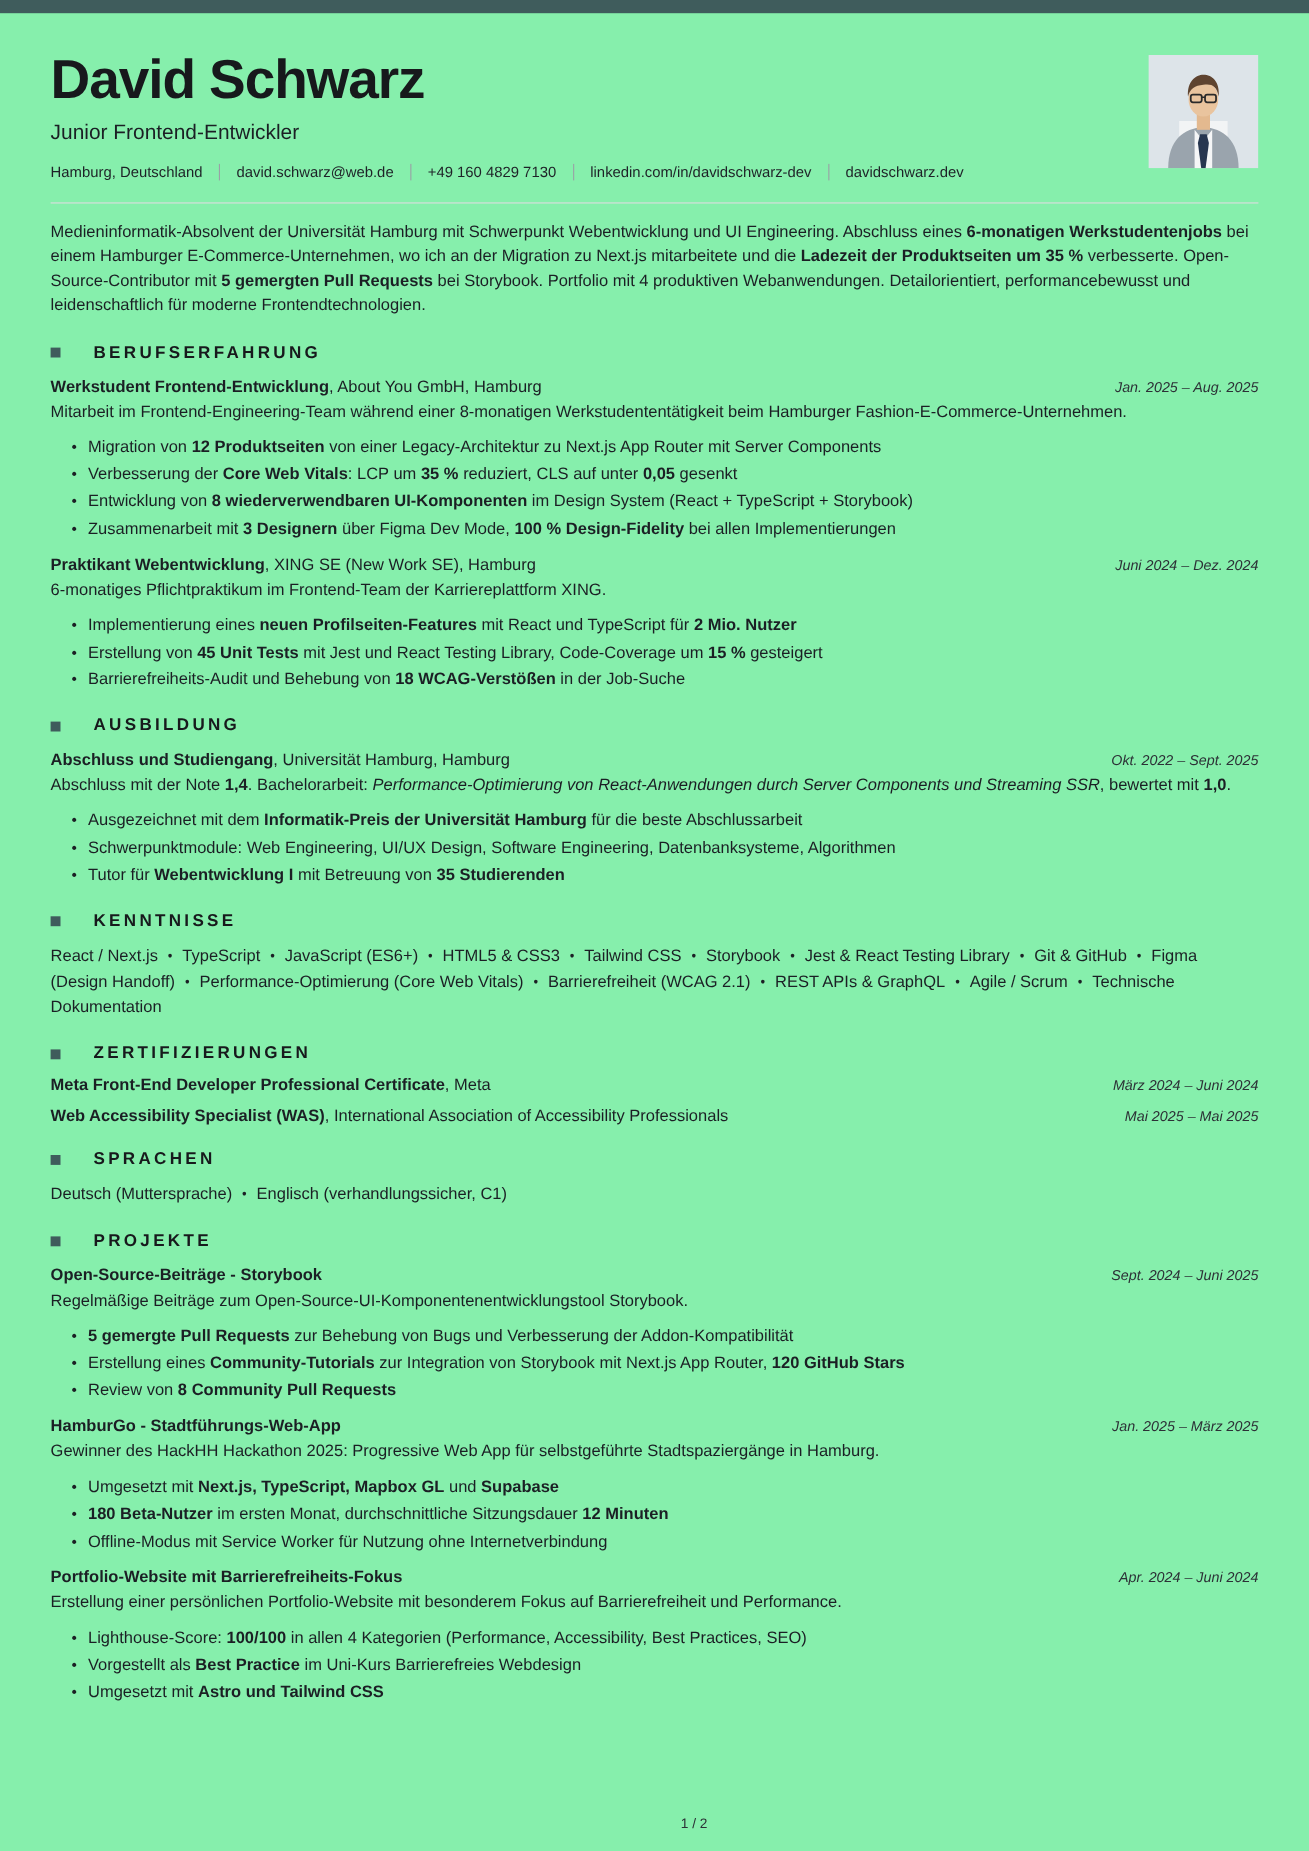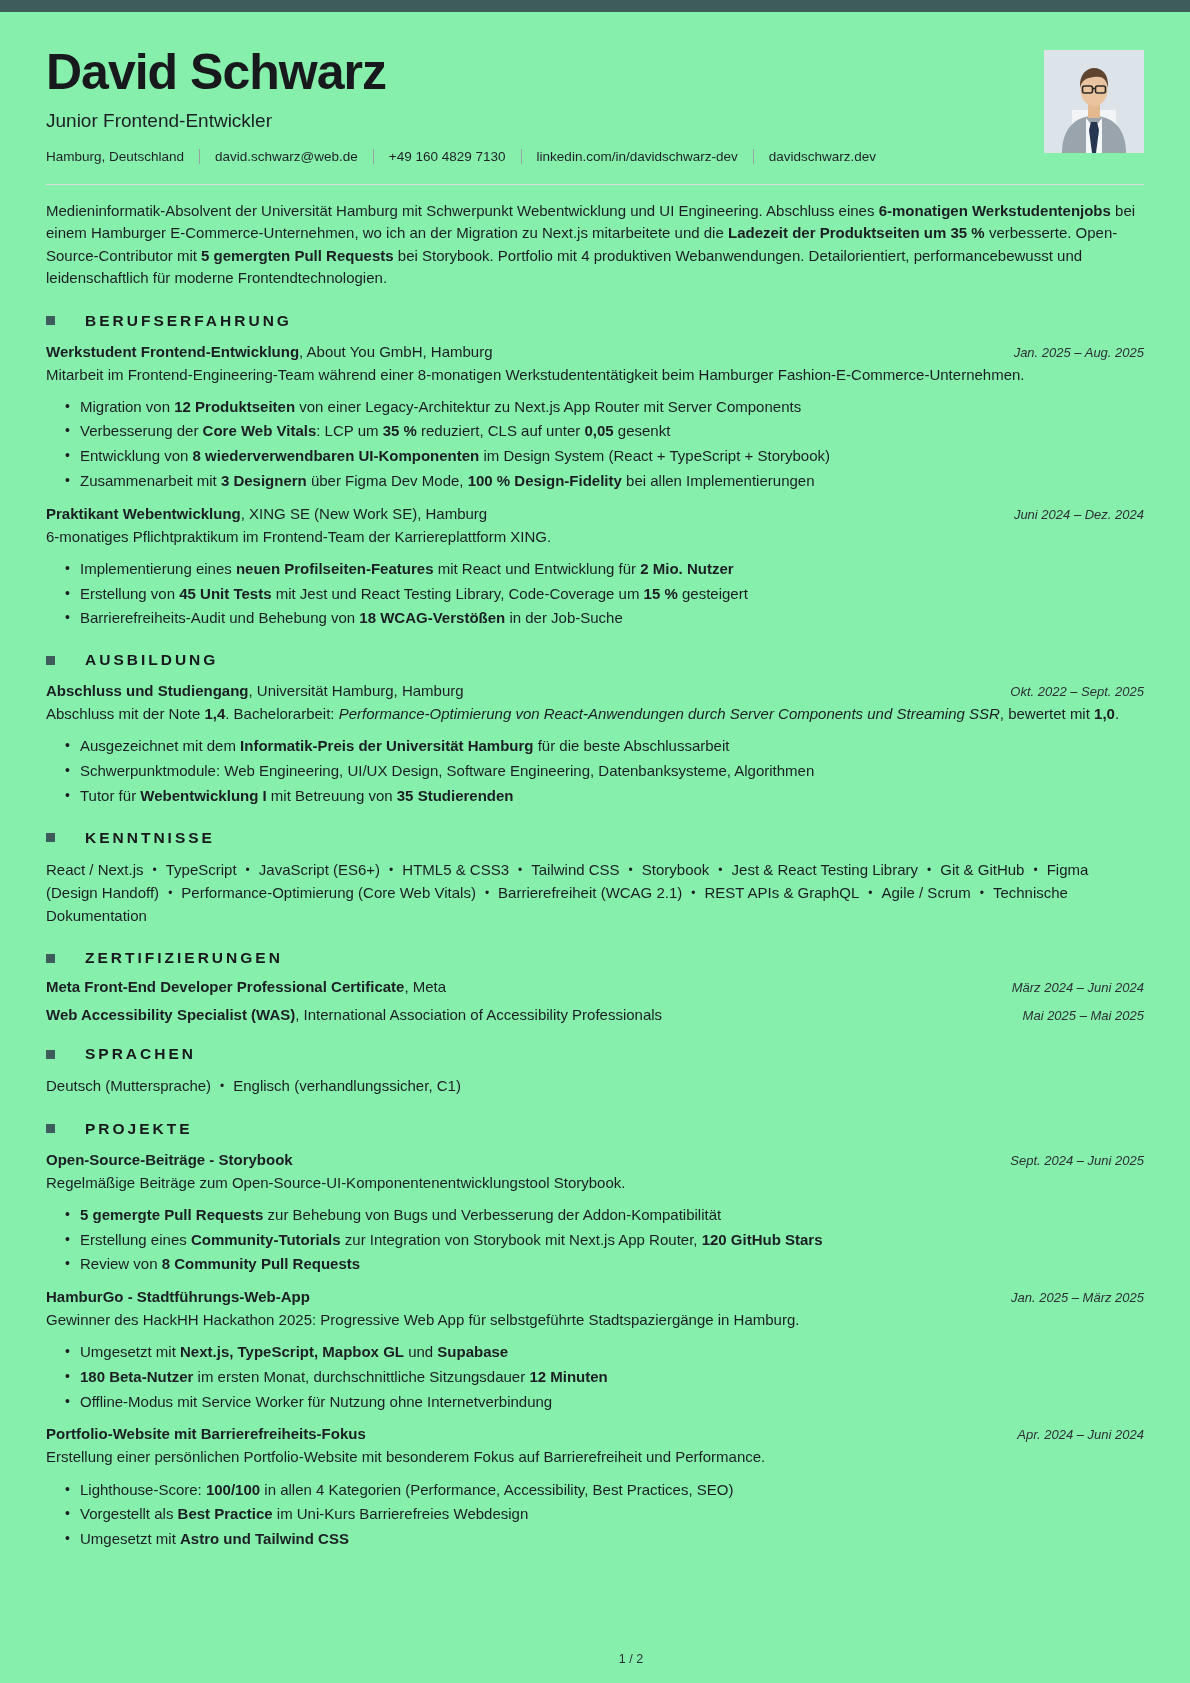--- a/index.html
+++ b/index.html
@@ -119,21 +119,21 @@
 
       <div class="entry">
         <div class="entry-head">
           <div class="entry-title-line">
             <span class="entry-title">Praktikant Webentwicklung</span><span>, XING SE (New Work SE), Hamburg</span>
           </div>
           <div class="entry-date">Juni 2024 – Dez. 2024</div>
         </div>
         <p class="entry-desc"><span>6-monatiges Pflichtpraktikum im Frontend-Team der Karriereplattform XING.</span></p>
         <ul class="bullets">
-          <li><span>Implementierung eines </span><span class="seg-b">neuen Profilseiten-Features</span><span> mit React und Entwicklung für </span><span class="seg-b">2 Mio. Nutzer</span></li>
+          <li><span>Implementierung eines </span><span class="seg-b">neuen Profilseiten-Features</span><span> mit React und TypeScript für </span><span class="seg-b">2 Mio. Nutzer</span></li>
           <li><span>Erstellung von </span><span class="seg-b">45 Unit Tests</span><span> mit Jest und React Testing Library, Code-Coverage um </span><span class="seg-b">15 %</span><span> gesteigert</span></li>
           <li><span>Barrierefreiheits-Audit und Behebung von </span><span class="seg-b">18 WCAG-Verstößen</span><span> in der Job-Suche</span></li>
         </ul>
       </div>
     </section>
 
     <section class="section">
       <div class="section-heading">
         <span class="section-square"></span>
         <span class="section-title">AUSBILDUNG</span>

